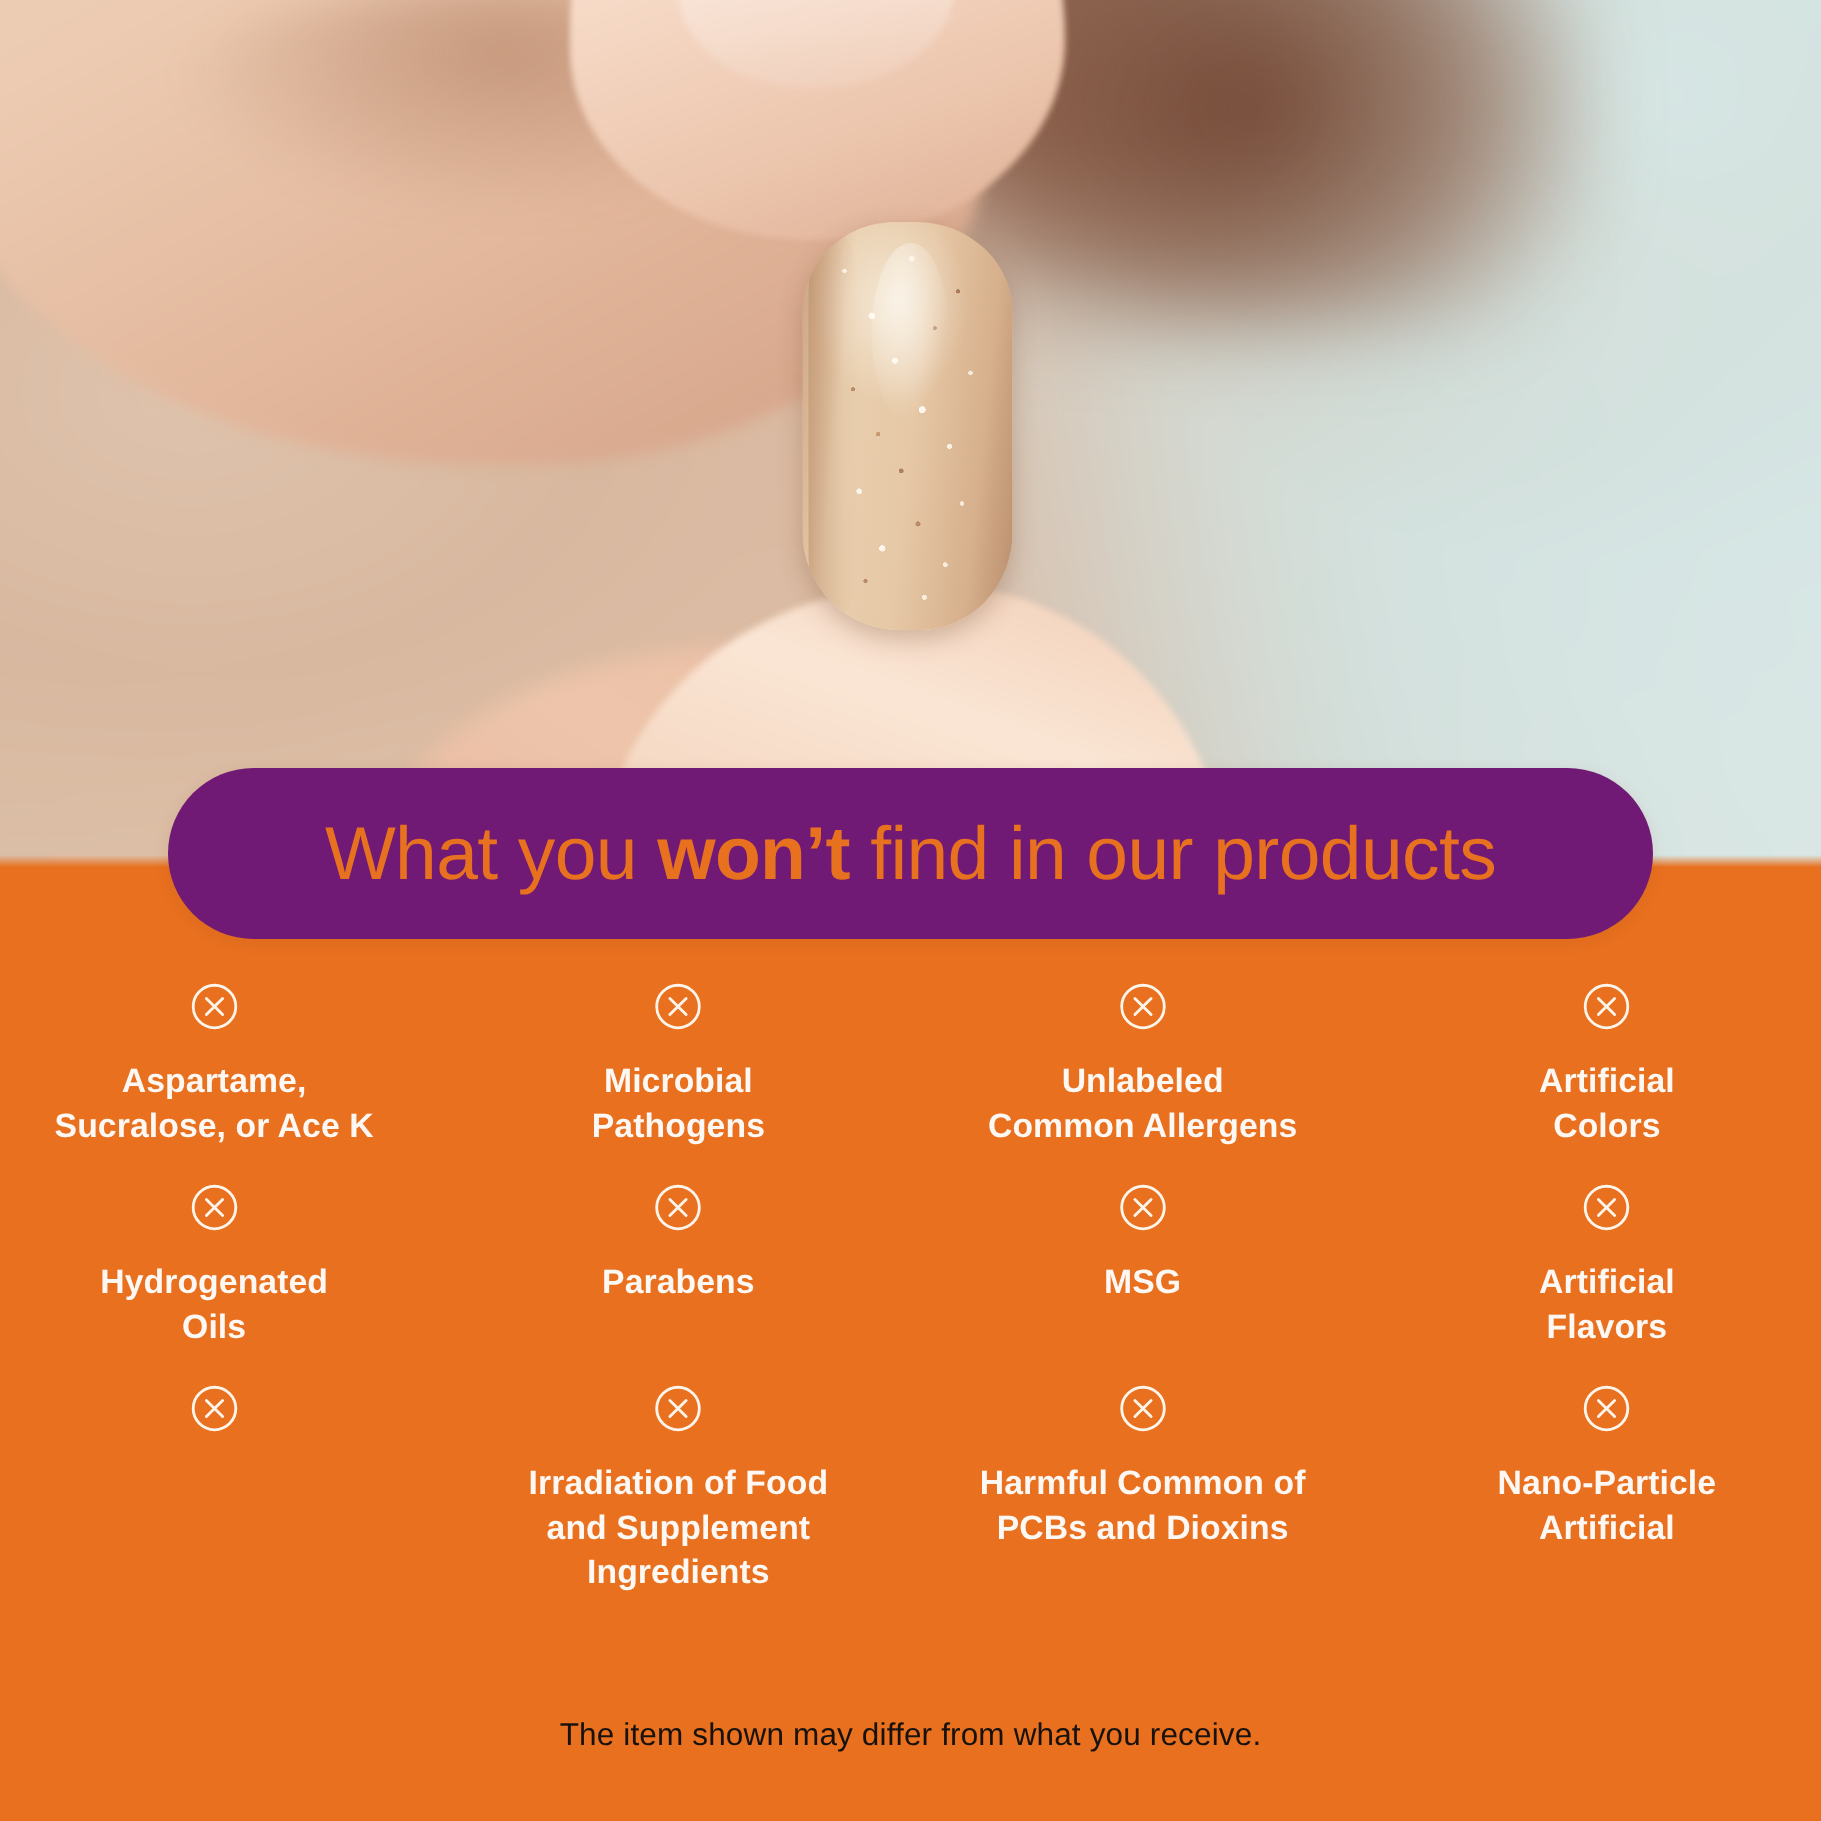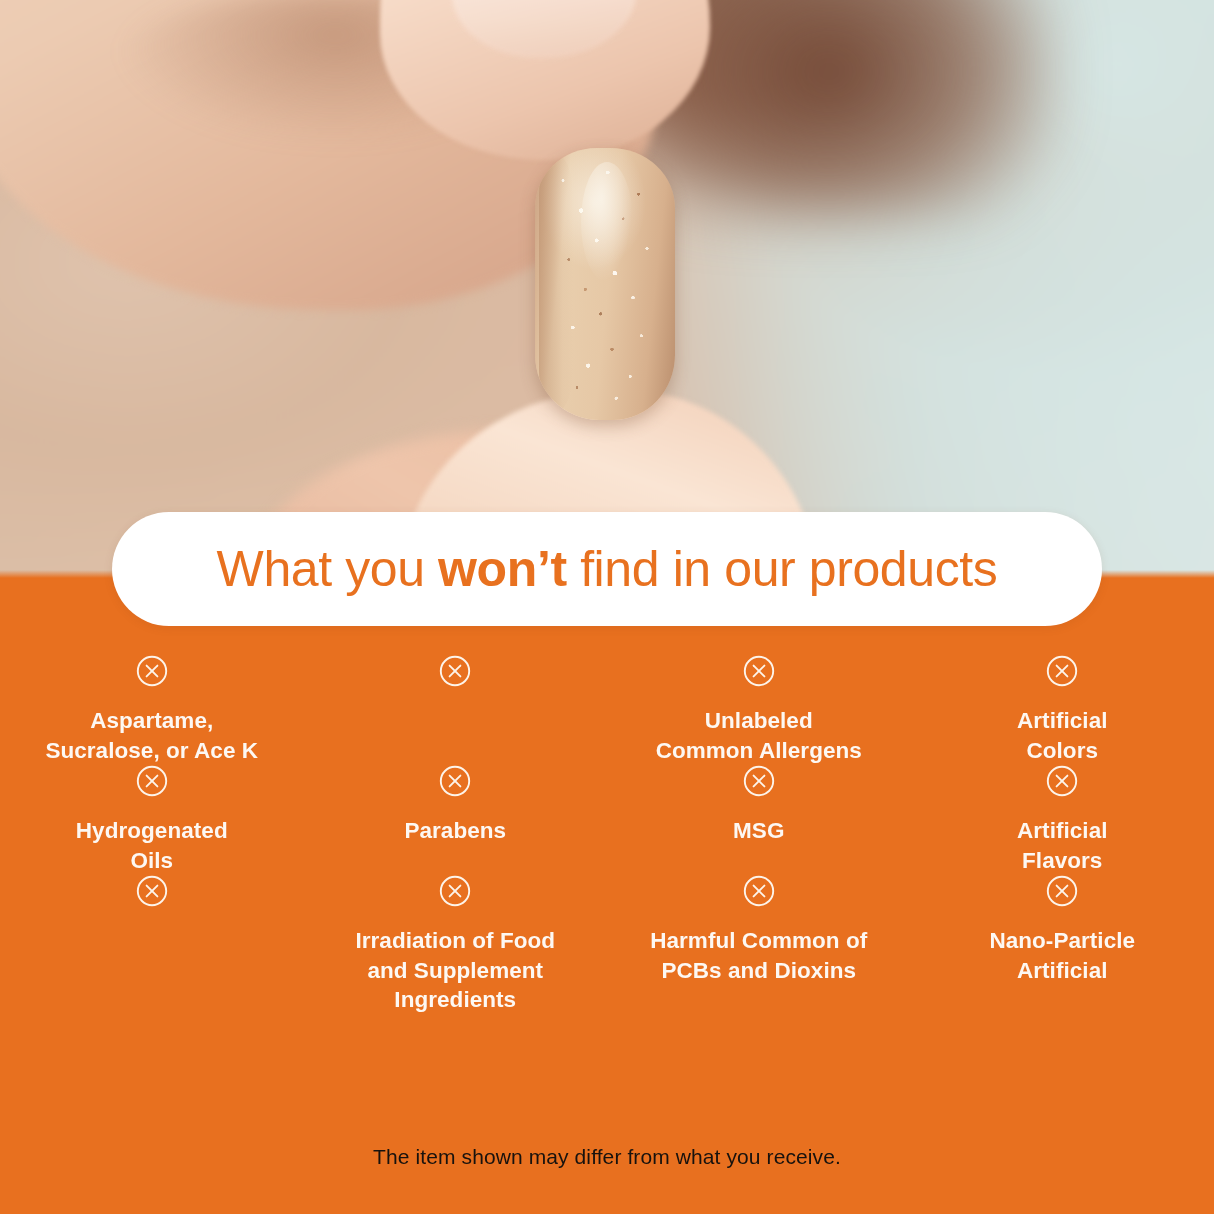--- a/index.html
+++ b/index.html
@@ -162,21 +162,21 @@
     position:absolute;
     left:0; bottom:0; width:100%; height:8px;
     background:linear-gradient(to bottom, rgba(232,112,31,0) 0%, rgba(232,112,31,1) 100%);
   }
 
   
   .title-card {
     position:absolute;
     left:112px; top:512px;
     width:990px; height:114px;
-    background:#ffffff;
+    background:#701a75;
     border-radius:57px;
     display:flex;
     align-items:center;
     justify-content:center;
     z-index:5;
     box-shadow:0 2px 10px rgba(120,60,20,0.10);
   }
   .title-text {
     font-size:50px;
     line-height:1;
@@ -189,20 +189,21 @@
 
   
   .grid {
     position:absolute;
     left:0; top:655px;
     width:1214px;
     display:grid;
     grid-template-columns:repeat(4, 1fr);
     row-gap:0;
     column-gap:0;
+    gap:24px;
   }
   .cell {
     display:flex;
     flex-direction:column;
     align-items:center;
     padding:0 14px;
   }
 
   .xicon { width:32px; height:32px; display:block; margin-bottom:19px; }
   .xicon circle, .xicon line { stroke:#FDF4EA; }
@@ -266,20 +267,22 @@
         </svg>
         <div class="cell-label">Aspartame,
 Sucralose, or Ace K</div>
       </div>
       <div class="cell row1">
         <svg class="xicon" viewBox="0 0 32 32">
           <circle cx="16" cy="16" r="14.2" fill="none" stroke-width="1.9"></circle>
           <line x1="10.6" y1="10.6" x2="21.4" y2="21.4" stroke-width="1.9" stroke-linecap="round"></line>
           <line x1="21.4" y1="10.6" x2="10.6" y2="21.4" stroke-width="1.9" stroke-linecap="round"></line>
         </svg>
+        <div class="cell-label">Microbial
+Pathogens</div>
       </div>
       <div class="cell row1">
         <svg class="xicon" viewBox="0 0 32 32">
           <circle cx="16" cy="16" r="14.2" fill="none" stroke-width="1.9"></circle>
           <line x1="10.6" y1="10.6" x2="21.4" y2="21.4" stroke-width="1.9" stroke-linecap="round"></line>
           <line x1="21.4" y1="10.6" x2="10.6" y2="21.4" stroke-width="1.9" stroke-linecap="round"></line>
         </svg>
         <div class="cell-label">Unlabeled
 Common Allergens</div>
       </div>

